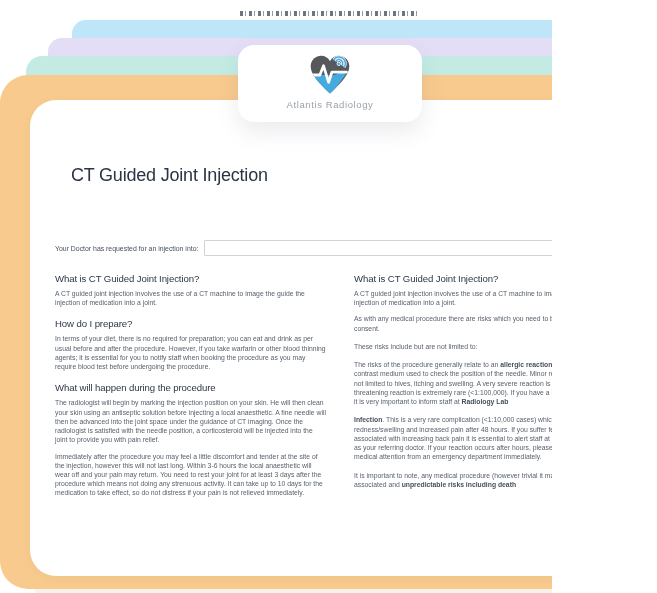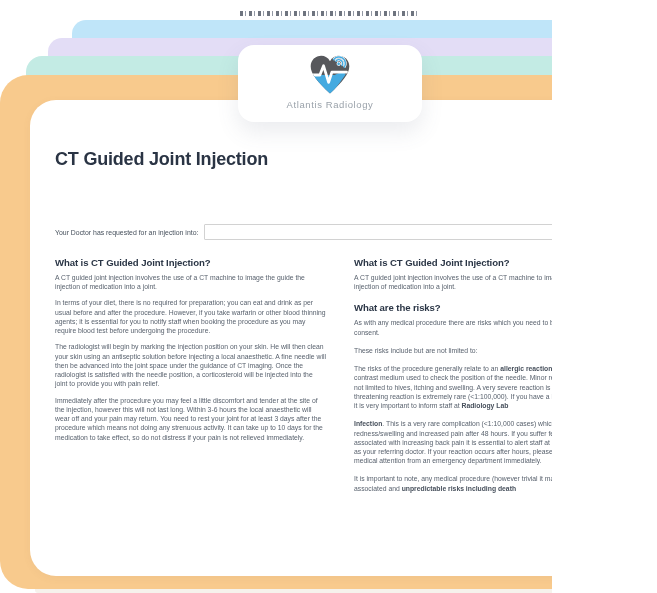--- a/index.html
+++ b/index.html
@@ -23,31 +23,31 @@
     border-radius:16px;box-shadow:0 10px 22px rgba(90,95,120,.12);z-index:5;
     display:flex;flex-direction:column;align-items:center;}
   .logo-card svg{margin-top:7px;}
   .brand{font-size:9.5px;letter-spacing:.6px;color:#9aa2aa;margin-top:1px;}
 
   
   .main-card{position:absolute;left:30px;top:100px;width:598px;height:476px;background:#ffffff;
     border-radius:26px;z-index:2;box-shadow:0 2px 8px rgba(120,110,90,.06);overflow:hidden;}
   .card-inner{padding:50px 2px 0 25px;}
 
-  .page-title{font-size:18px;font-weight:700;color:#2a3444;letter-spacing:-.2px;line-height:18px;margin:0;}
+  .page-title{font-size:18px;font-weight:400;color:#2a3444;letter-spacing:-.2px;line-height:18px;margin:16px;}
 
   .doctor-row{display:flex;align-items:center;margin-top:56px;width:553px;}
   .doctor-label{font-size:6.9px;color:#454f5b;white-space:nowrap;}
   .doctor-input{flex:1;margin-left:6px;height:14px;border:1px solid #d2d2d2;border-radius:1px;
     background:#ffffff;font-size:7px;color:#454f5b;padding:0 3px;outline:none;}
 
   .columns{display:flex;gap:27px;margin-top:17px;width:571px;}
   .col{width:272px;}
 
-  h3.sec{font-size:9.6px;font-weight:700;color:#2b3646;margin:11px 0 4px 0;letter-spacing:-.1px;line-height:1.25;}
+  h3.sec{font-size:9.6px;font-weight:400;color:#2b3646;margin:11px 0 4px 0;letter-spacing:-.1px;line-height:1.25;}
   h3.sec.first{margin-top:0;}
   .col p{font-size:6.8px;line-height:1.36;color:#59626e;margin:0 0 7px 0;}
   .col p.gap{margin-bottom:9px;}
   .col b{font-weight:700;color:#47505c;}
   h2.consent{font-size:11px;font-weight:800;color:#283343;margin:12px 0 0 0;letter-spacing:-.15px;}
 </style>
 </head>
 <body>
 
 <div id="stage">
@@ -91,33 +91,34 @@
         <span class="doctor-label">Your Doctor has requested for an injection into:</span>
         <input class="doctor-input" type="text" value="" style="">
       </div>
 
       <div class="columns">
 
         <div class="col">
           <h3 class="sec first">What is CT Guided Joint Injection?</h3>
           <p>A CT guided joint injection involves the use of a CT machine to image the guide the injection of medication into a joint.</p>
 
+          <h3 class="sec">How do I prepare?</h3>
           <p>In terms of your diet, there is no required for preparation; you can eat and drink as per usual before and after the procedure. However, if you take warfarin or other blood thinning agents; it is essential for you to notify staff when booking the procedure as you may require blood test before undergoing the procedure.</p>
 
+          <h3 class="sec">What will happen during the procedure</h3>
           <p>The radiologist will begin by marking the injection position on your skin. He will then clean your skin using an antiseptic solution before injecting a local anaesthetic. A fine needle will then be advanced into the joint space under the guidance of CT imaging. Once the radiologist is satisfied with the needle position, a corticosteroid will be injected into the joint to provide you with pain relief.</p>
 
           <p>Immediately after the procedure you may feel a little discomfort and tender at the site of the injection, however this will not last long. Within 3-6 hours the local anaesthetic will wear off and your pain may return. You need to rest your joint for at least 3 days after the procedure which means not doing any strenuous activity. It can take up to 10 days for the medication to take effect, so do not distress if your pain is not relieved immediately.</p>
 
         </div>
 
         <div class="col">
           <h3 class="sec first">What is CT Guided Joint Injection?</h3>
           <p>A CT guided joint injection involves the use of a CT machine to image the guide the injection of medication into a joint.</p>
 
-          <h3 class="sec">What are the risks?</h3>
           <p class="gap">As with any medical procedure there are risks which you need to be aware of before you consent.</p>
           <p class="gap">These risks include but are not limited to:</p>
 
           <p class="gap"><span>The risks of the procedure generally relate to an </span><b>allergic reaction</b><span> to the iodinated contrast medium used to check the position of the needle. Minor reaction include but are not limited to hives, itching and swelling. A very severe reaction is rare and a life threatening reaction is extremely rare (&lt;1:100,000). If you have a known allergy to iodine, it is very important to inform staff at </span><b>Radiology Lab</b></p>
 
           <p class="gap"><b>Infection</b><span>. This is a very rare complication (&lt;1:10,000 cases) which can result in redness/swelling and increased pain after 48 hours. If you suffer fever and chills associated with increasing back pain it is essential to alert staff at </span><b>Radiology Lab</b><span> as well as your referring doctor. If your reaction occurs after hours, please ensure you seek medical attention from an emergency department immediately.</span></p>
 
           <p><span>It is important to note, any medical procedure (however trivial it may be) carries potential associated and </span><b>unpredictable risks including death</b></p>
         </div>
 

